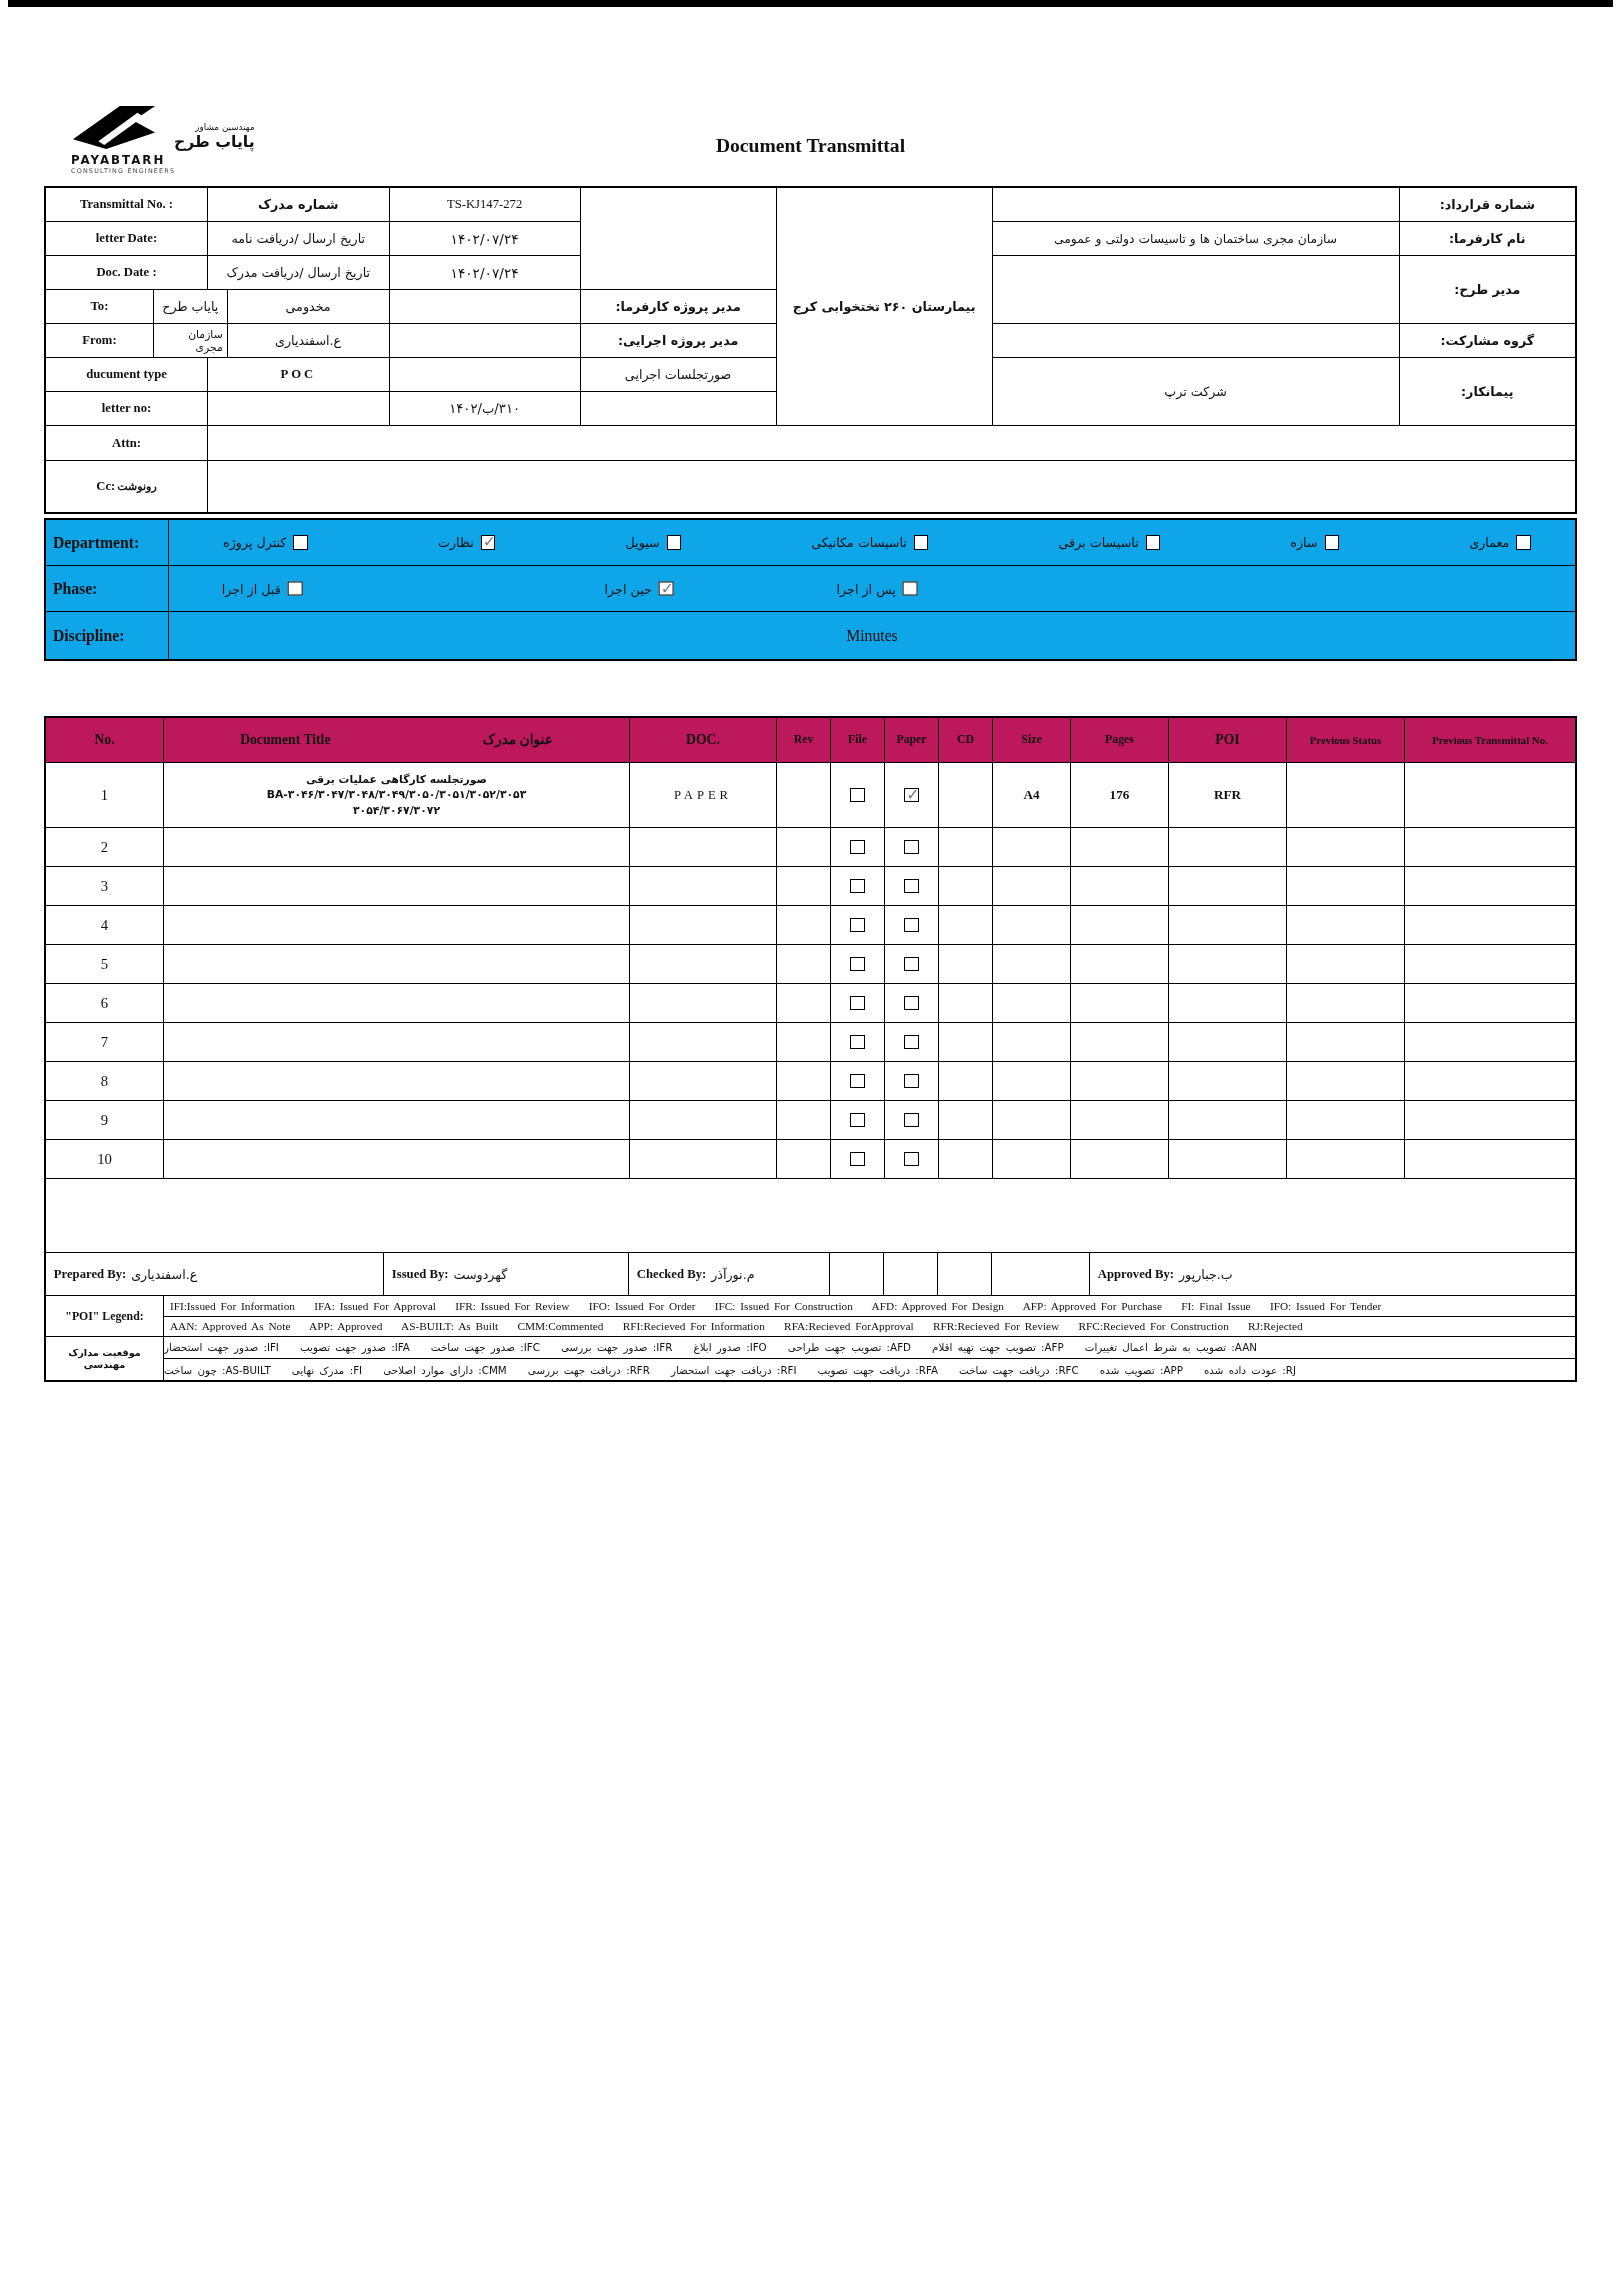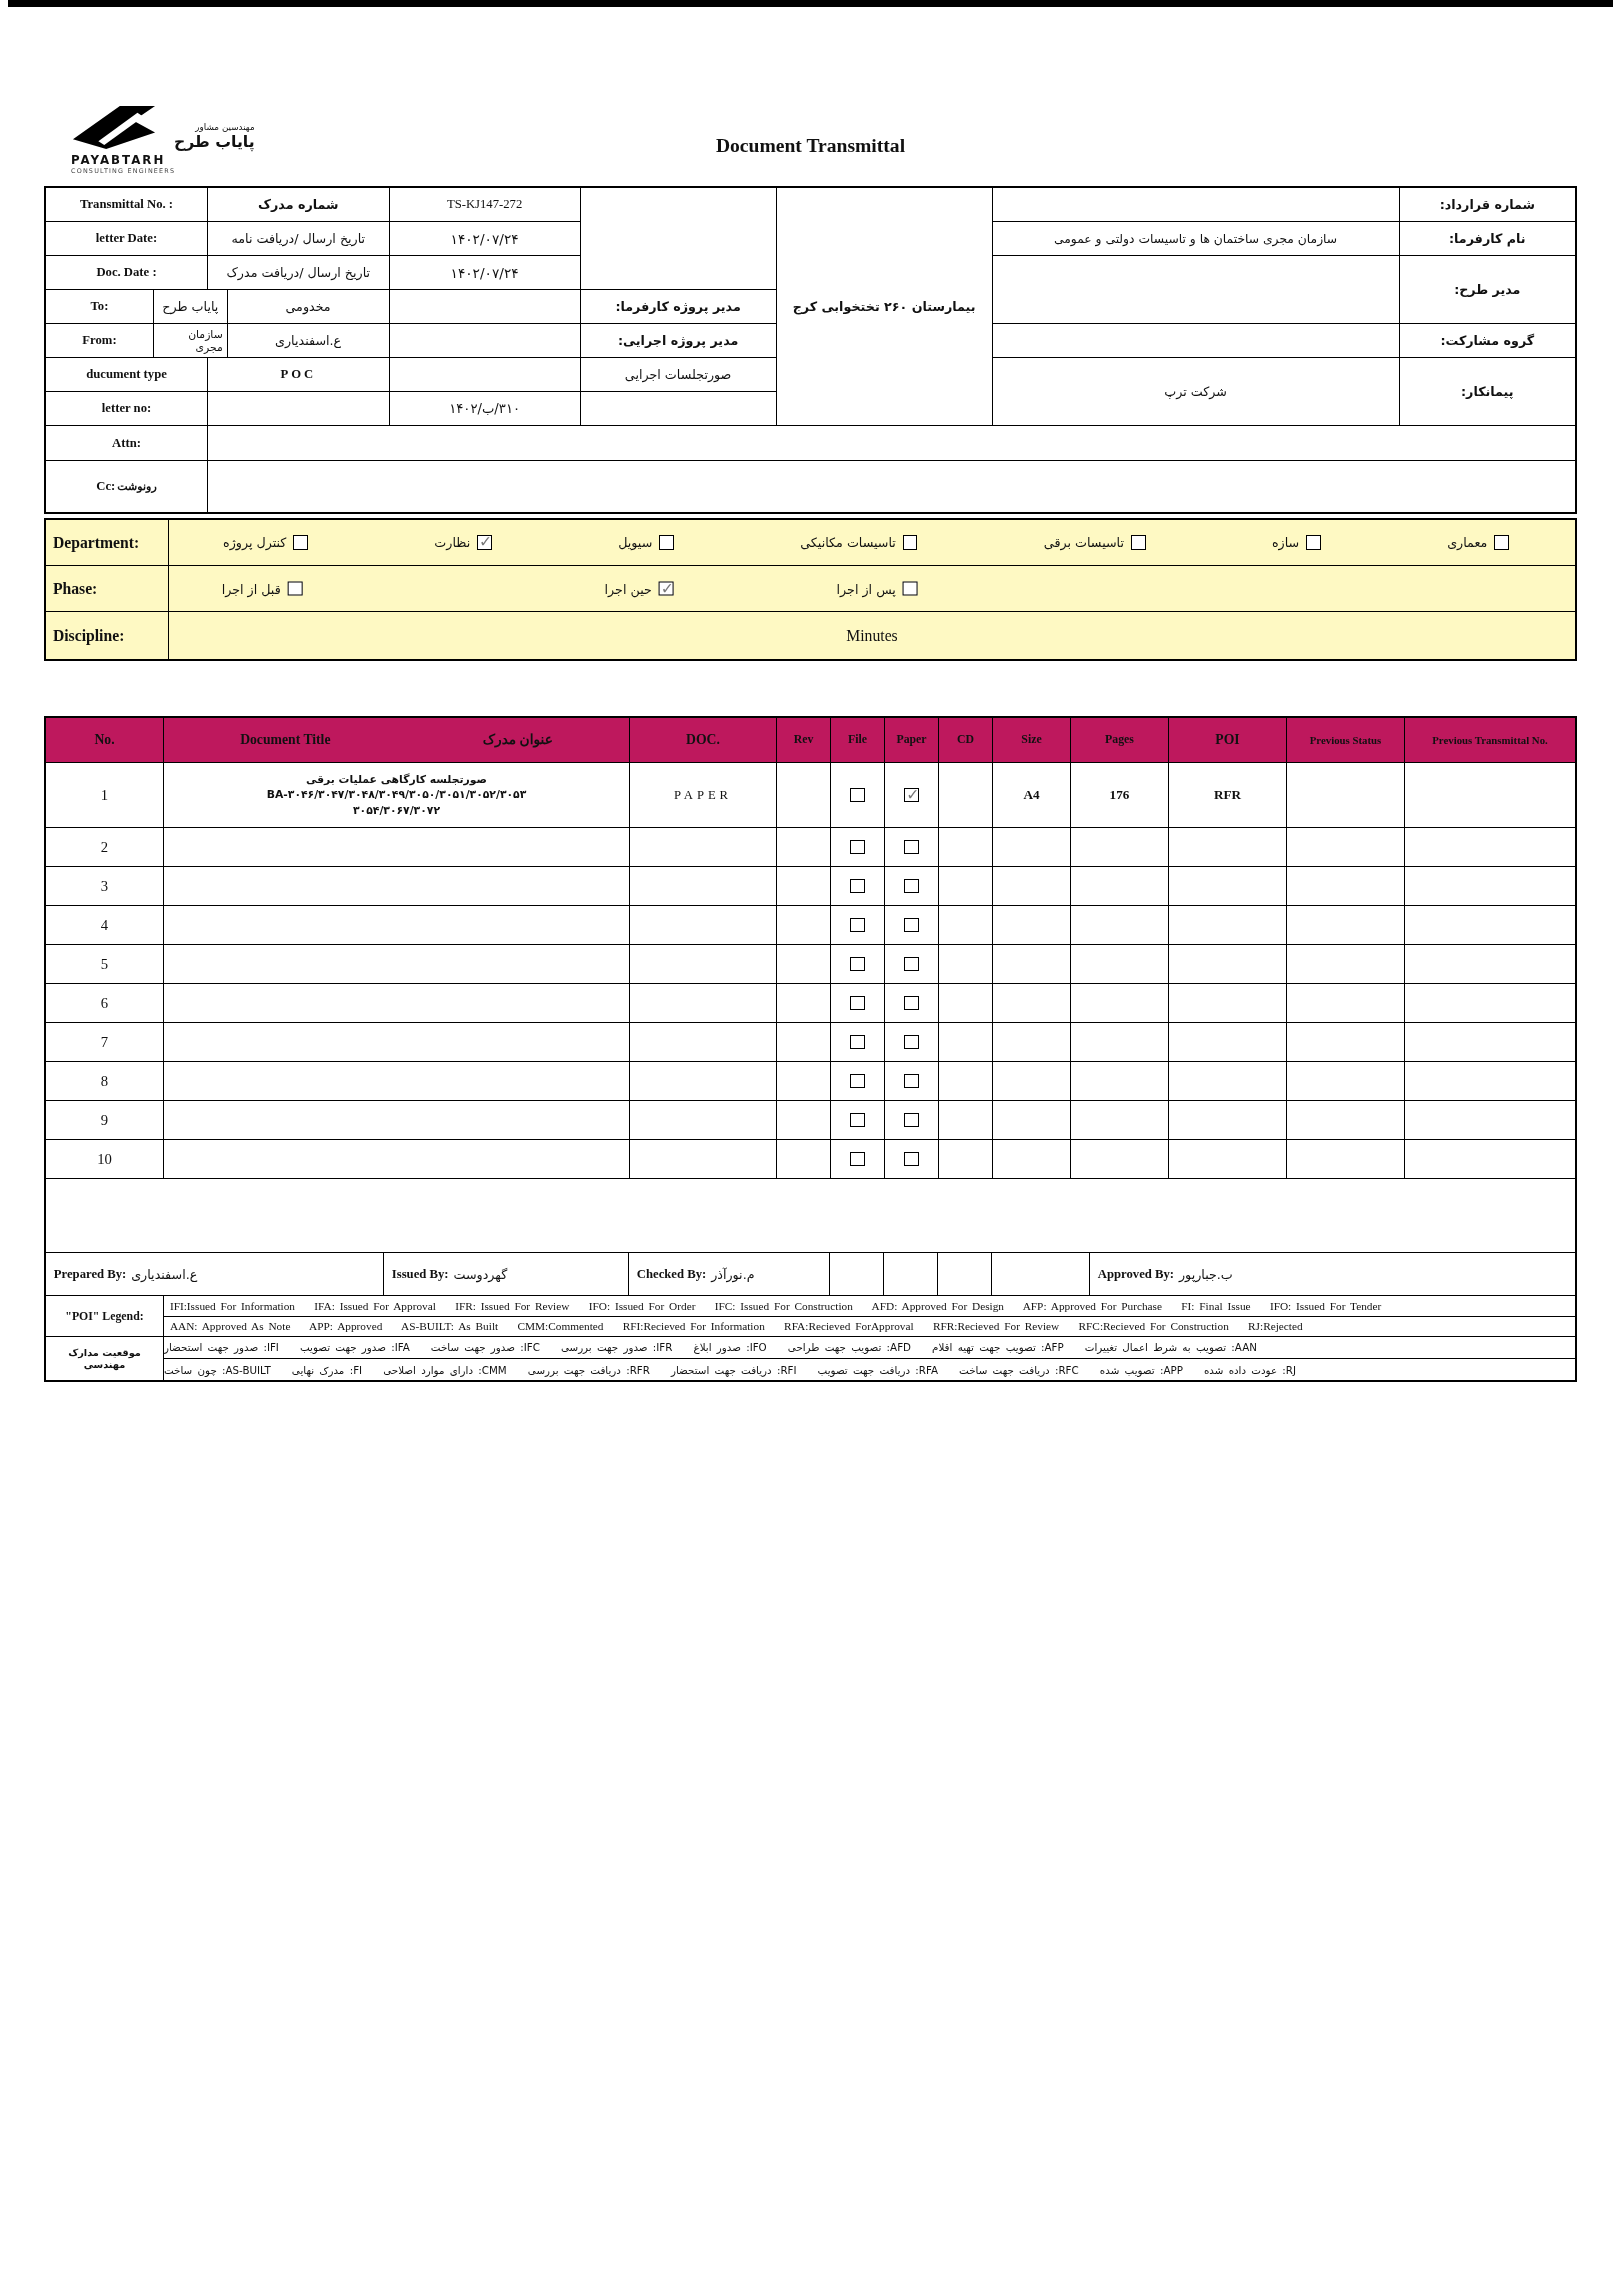--- a/index.html
+++ b/index.html
@@ -26,26 +26,26 @@
 .lab{justify-content:flex-start;padding-left:6.9px;font-family:Liberation Serif, serif;font-weight:bold;font-size:15px;gap:2px}
 .fab{font-weight:bold;font-size:11px}
 .fa12{font-size:11.8px}
 .val{font-family:"Liberation Serif",serif;font-size:13.7px}
 .lcell{justify-content:flex-start;padding-left:8.8px}
 .pm{justify-content:flex-end;padding-right:8.8px;font-weight:bold;font-size:12.7px}
 .rlab{justify-content:flex-end;padding-right:8.8px;font-weight:bold;font-size:13.7px}
 .proj{font-weight:bold;font-size:13.7px}
 .ls{letter-spacing:2.9px;font-weight:bold;font-size:12.7px}
 
-.dept{position:absolute;top:518px;left:44px;width:1533px;border:2px solid #000;background:#fef9c3}
+.dept{position:absolute;top:518px;left:44px;width:1533px;border:2px solid #000;background:#0ea5e9}
 .drow{display:flex;border-bottom:1px solid #000;height:46px}
 .drow:last-child{border-bottom:none;height:47px}
 .dlab{width:123px;border-right:1px solid #000;display:flex;align-items:center;padding-left:6.9px;font-family:"Liberation Serif",serif;font-weight:bold;font-size:15.7px}
 .dcon{flex:1;position:relative;display:flex;align-items:center}
-.spread{justify-content:space-between;padding:0 66px 0 54px}
+.spread{justify-content:space-between;padding:0 44px 0 54px}
 .opt{display:flex;align-items:center;gap:6.9px;font-size:12.7px}
 .phase-opt{position:absolute;top:50%;transform:translate(-50%,-50%);display:flex;align-items:center;gap:6.9px;font-size:12.7px}
 .phase-opt:nth-child(1){left:93px}
 .phase-opt:nth-child(2){left:470px}
 .phase-opt:nth-child(3){left:708px}
 .minutes{width:100%;text-align:center;font-family:"Liberation Serif",serif;font-size:15.7px}
 
 .cb{width:14.7px;height:14.7px;min-width:14.7px;border:1px solid #000;position:relative;background:#fff;display:inline-block}
 .cb.checked::after{content:"✓";position:absolute;left:1px;top:-3.9px;font-size:15.7px;color:#787878}
 

